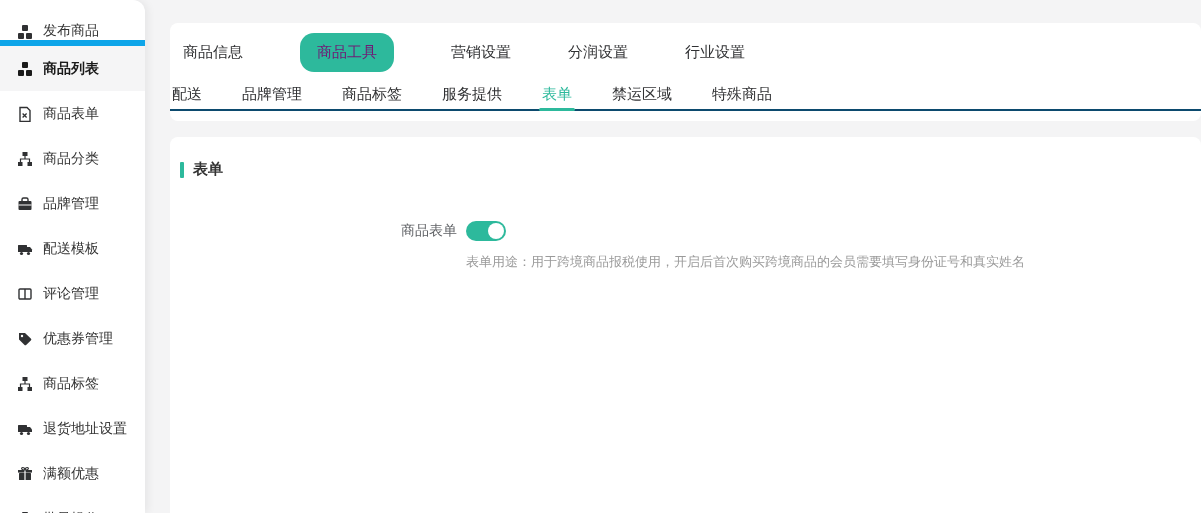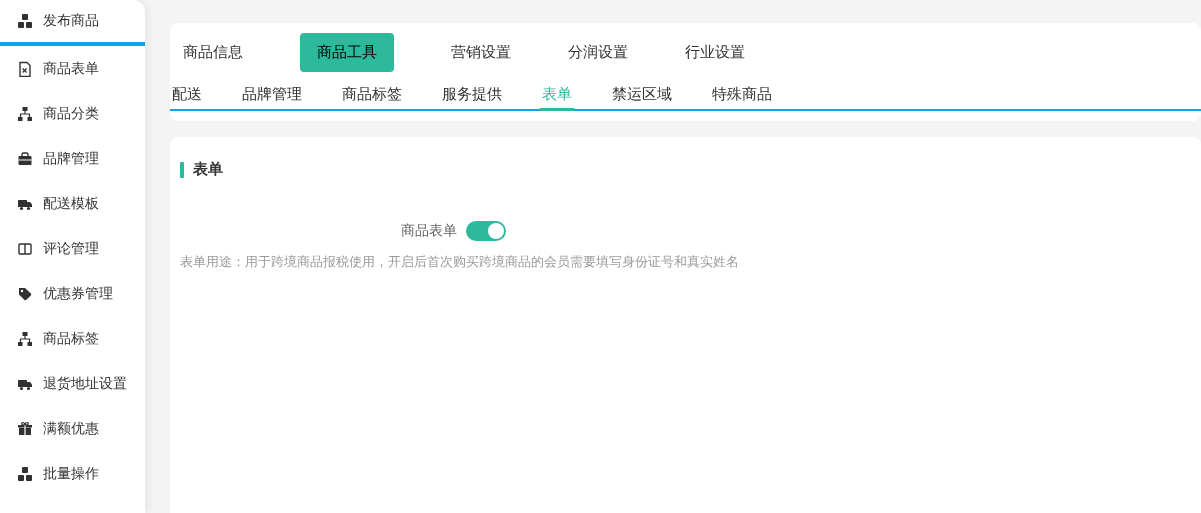--- a/index.html
+++ b/index.html
@@ -23,21 +23,21 @@
   }
   .side-item {
     height: 45px;
     display: flex; align-items: center;
     padding-left: 17px;
     font-size: 14px;
     color: #333;
     cursor: pointer;
     white-space: nowrap;
   }
-  .side-item:first-child { height: 46px; border-bottom: 4px solid #0ea5e9; }
+  .side-item:first-child { height: 46px; border-bottom: 6px solid #0ea5e9; align-items: flex-end; }
   .side-item.active { background: #f5f5f6; font-weight: bold; color: #1a1a1a; }
   .side-item .ic {
     width: 16px; height: 16px;
     margin-right: 10px;
     flex: 0 0 16px;
     display: inline-flex;
   }
   .side-item .ic svg { width: 16px; height: 16px; }
 
   
@@ -59,29 +59,29 @@
     gap: 57px;
   }
   .ptab {
     font-size: 15px;
     color: #303133;
     cursor: pointer;
     white-space: nowrap;
   }
   .ptab.active {
     background: var(--accent);
-    color: #000000;
-    border-radius: 4px;
+    color: #701a75;
+    border-radius: 14px;
     padding: 10px 17px;
   }
   .secondary-nav {
     margin-top: 8px;
     height: 31px;
     padding-left: 2px;
-    border-bottom: 2px solid #0ea5e9;
+    border-bottom: 2px solid #0c4a6e;
     display: flex;
     gap: 40px;
   }
   .stab {
     position: relative;
     font-size: 15px;
     line-height: 27px;
     color: #303133;
     cursor: pointer;
     white-space: nowrap;
@@ -138,20 +138,21 @@
   .switch::after {
     content: "";
     position: absolute;
     top: 2px; left: 22px;
     width: 16px; height: 16px;
     border-radius: 50%;
     background: #ffffff;
   }
   .help-text {
     margin-top: 12px;
+    margin-left: 286px;
     font-size: 13px;
     color: #9a9a9a;
     line-height: 1.4;
   }
 </style>
 </head>
 <body>
 
 <div class="sidebar">
 
@@ -161,20 +162,32 @@
           <g fill="#303133">
             <rect x="5" y="1" width="6" height="6" rx="1"></rect>
             <rect x="1" y="9" width="6" height="6" rx="1"></rect>
             <rect x="9" y="9" width="6" height="6" rx="1"></rect>
           </g>
         </svg>
     </span>
     <span>发布商品</span>
   </div>
 
+  <div class="side-item active">
+    <span class="ic">
+      <svg viewBox="0 0 16 16">
+          <g fill="#1a1a1a">
+            <rect x="5" y="1" width="6" height="6" rx="1"></rect>
+            <rect x="1" y="9" width="6" height="6" rx="1"></rect>
+            <rect x="9" y="9" width="6" height="6" rx="1"></rect>
+          </g>
+        </svg>
+    </span>
+    <span>商品列表</span>
+  </div>
 
   <div class="side-item">
     <span class="ic">
       <svg viewBox="0 0 16 16">
           <path d="M3 1.5h7l3 3v11H3z" fill="none" stroke="#303133" stroke-width="1.4"></path>
           <path d="M5.6 7.5l4 4M9.6 7.5l-4 4" stroke="#303133" stroke-width="1.3"></path>
         </svg>
     </span>
     <span>商品表单</span>
   </div>

